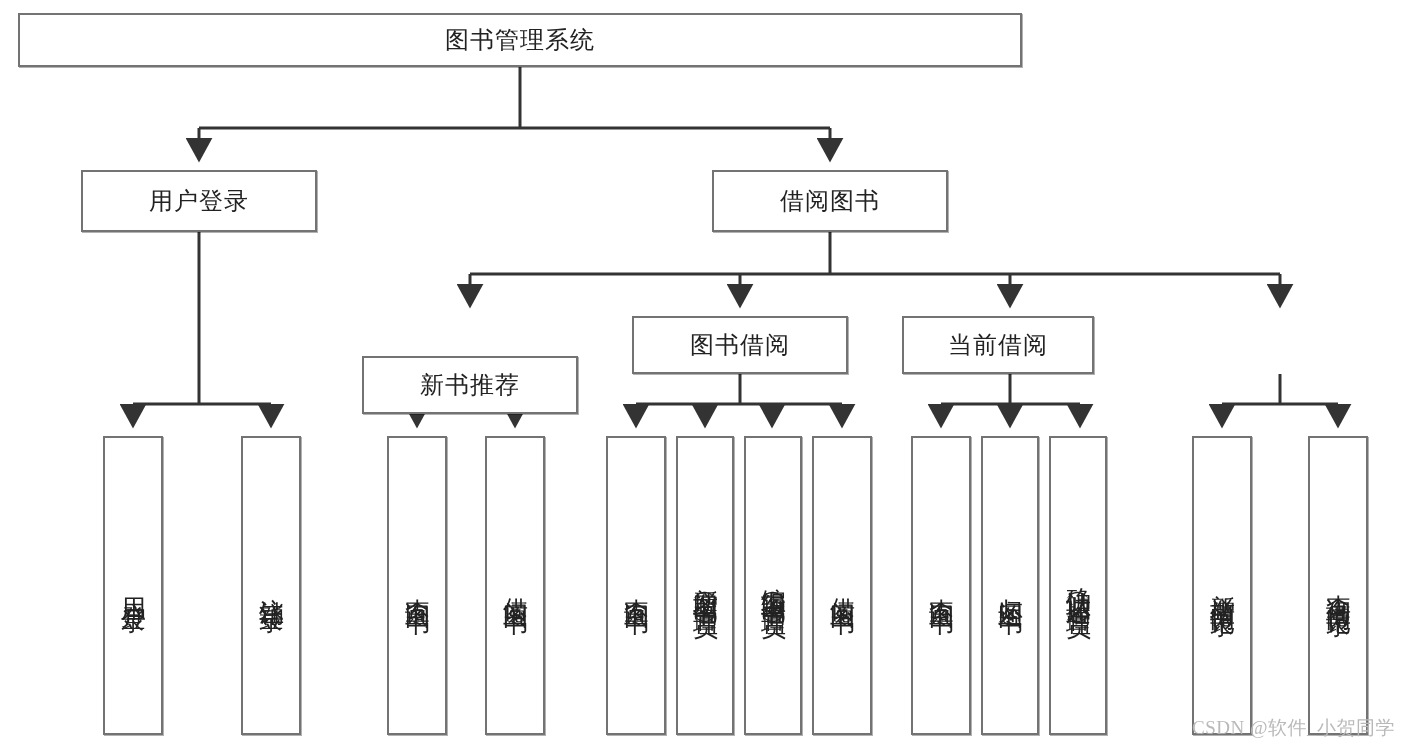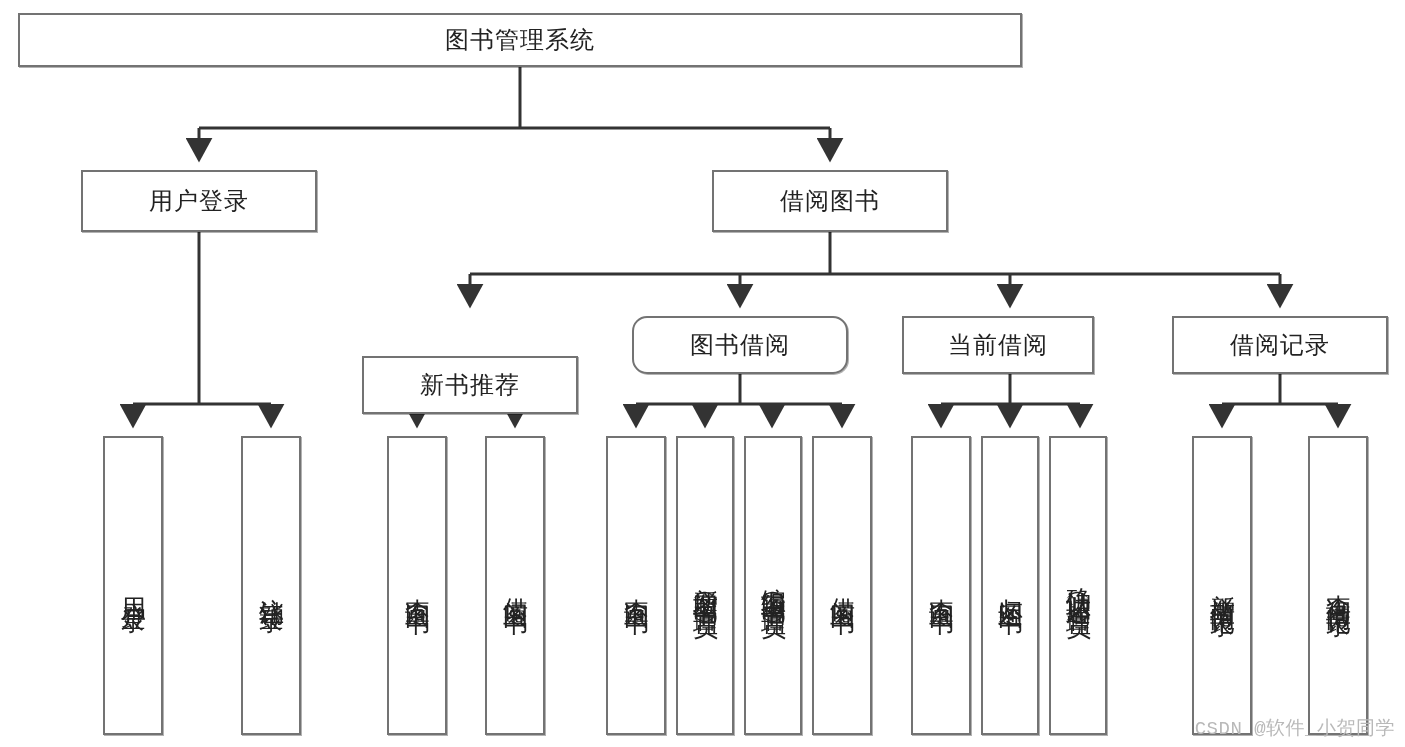--- a/index.html
+++ b/index.html
@@ -54,21 +54,21 @@
     display: block;
   }
   .watermark {
     position: absolute;
     right: 10px;
     bottom: 6px;
     font-size: 19px;
     color: #b9b9b9;
     letter-spacing: 0.5px;
     white-space: nowrap;
-    font-family: Liberation Mono, monospace;
+    font-family: Liberation Serif, serif;
   }
 </style>
 </head>
 <body>
 
 <div id="canvas">
 
   <svg id="edges" viewBox="0 0 1405 747">
     <defs>
       <marker id="arrow" viewBox="0 0 12 12" refX="9" refY="6" markerWidth="9" markerHeight="9" orient="auto-start-reverse">
@@ -126,28 +126,25 @@
   <div class="node horiz" style="left:81px; top:170px; width:236px; height:62px;">
     <span>用户登录</span>
   </div>
   <div class="node horiz" style="left:712px; top:170px; width:236px; height:62px;">
     <span>借阅图书</span>
   </div>
 
   <div class="node horiz" style="left:362px; top:316px; width:216px; height:58px;margin-top:40px;">
     <span>新书推荐</span>
   </div>
-  <div class="node horiz" style="left:632px; top:316px; width:216px; height:58px;border-radius:15px;">
+  <div class="node horiz" style="left:632px; top:316px; width:216px; height:58px;">
     <span>图书借阅</span>
   </div>
   <div class="node horiz" style="left:902px; top:316px; width:192px; height:58px;">
     <span>当前借阅</span>
-  </div>
-  <div class="node horiz" style="left:1172px; top:316px; width:216px; height:58px;">
-    <span>借阅记录</span>
   </div>
 
   <div class="node vert" style="left:103px; top:436px; width:60px; height:299px;">
     <span>用户登录</span>
   </div>
   <div class="node vert" style="left:241px; top:436px; width:60px; height:299px;">
     <span>注销登录</span>
   </div>
 
   <div class="node vert" style="left:387px; top:436px; width:60px; height:299px;">

